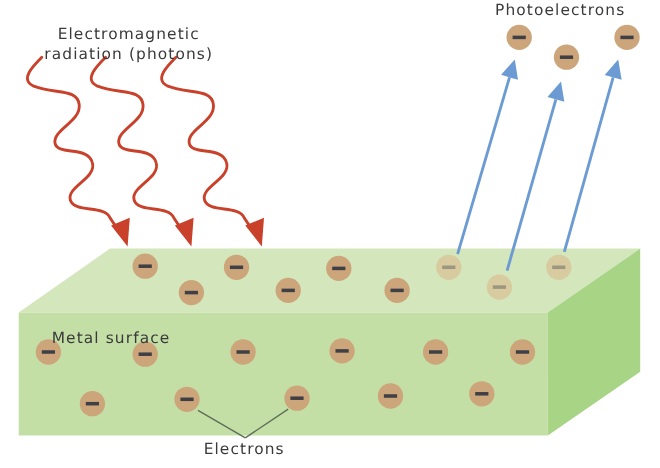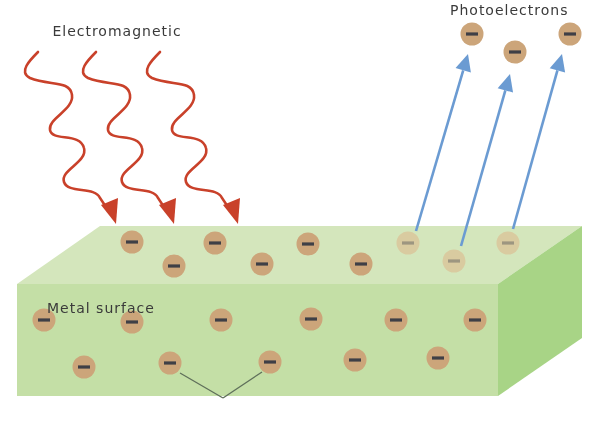--- a/index.html
+++ b/index.html
@@ -149,16 +149,18 @@
         </g>
         <g>
           <circle cx="438" cy="358" r="11.5" fill="#cca57a"></circle>
           <rect x="432" y="356.4" width="12" height="3.2" fill="#3f3f46"></rect>
         </g>
       </g>
 </svg>
 
   <div class="lbl" id="lbl-em">
     <div>Electromagnetic</div>
+    <div>radiation (photons)</div>
   </div>
   <div class="lbl" id="lbl-photo">Photoelectrons</div>
   <div class="lbl" id="lbl-metal">Metal surface</div>
+  <div class="lbl" id="lbl-electrons">Electrons</div>
 </div>
 
 </body></html>

